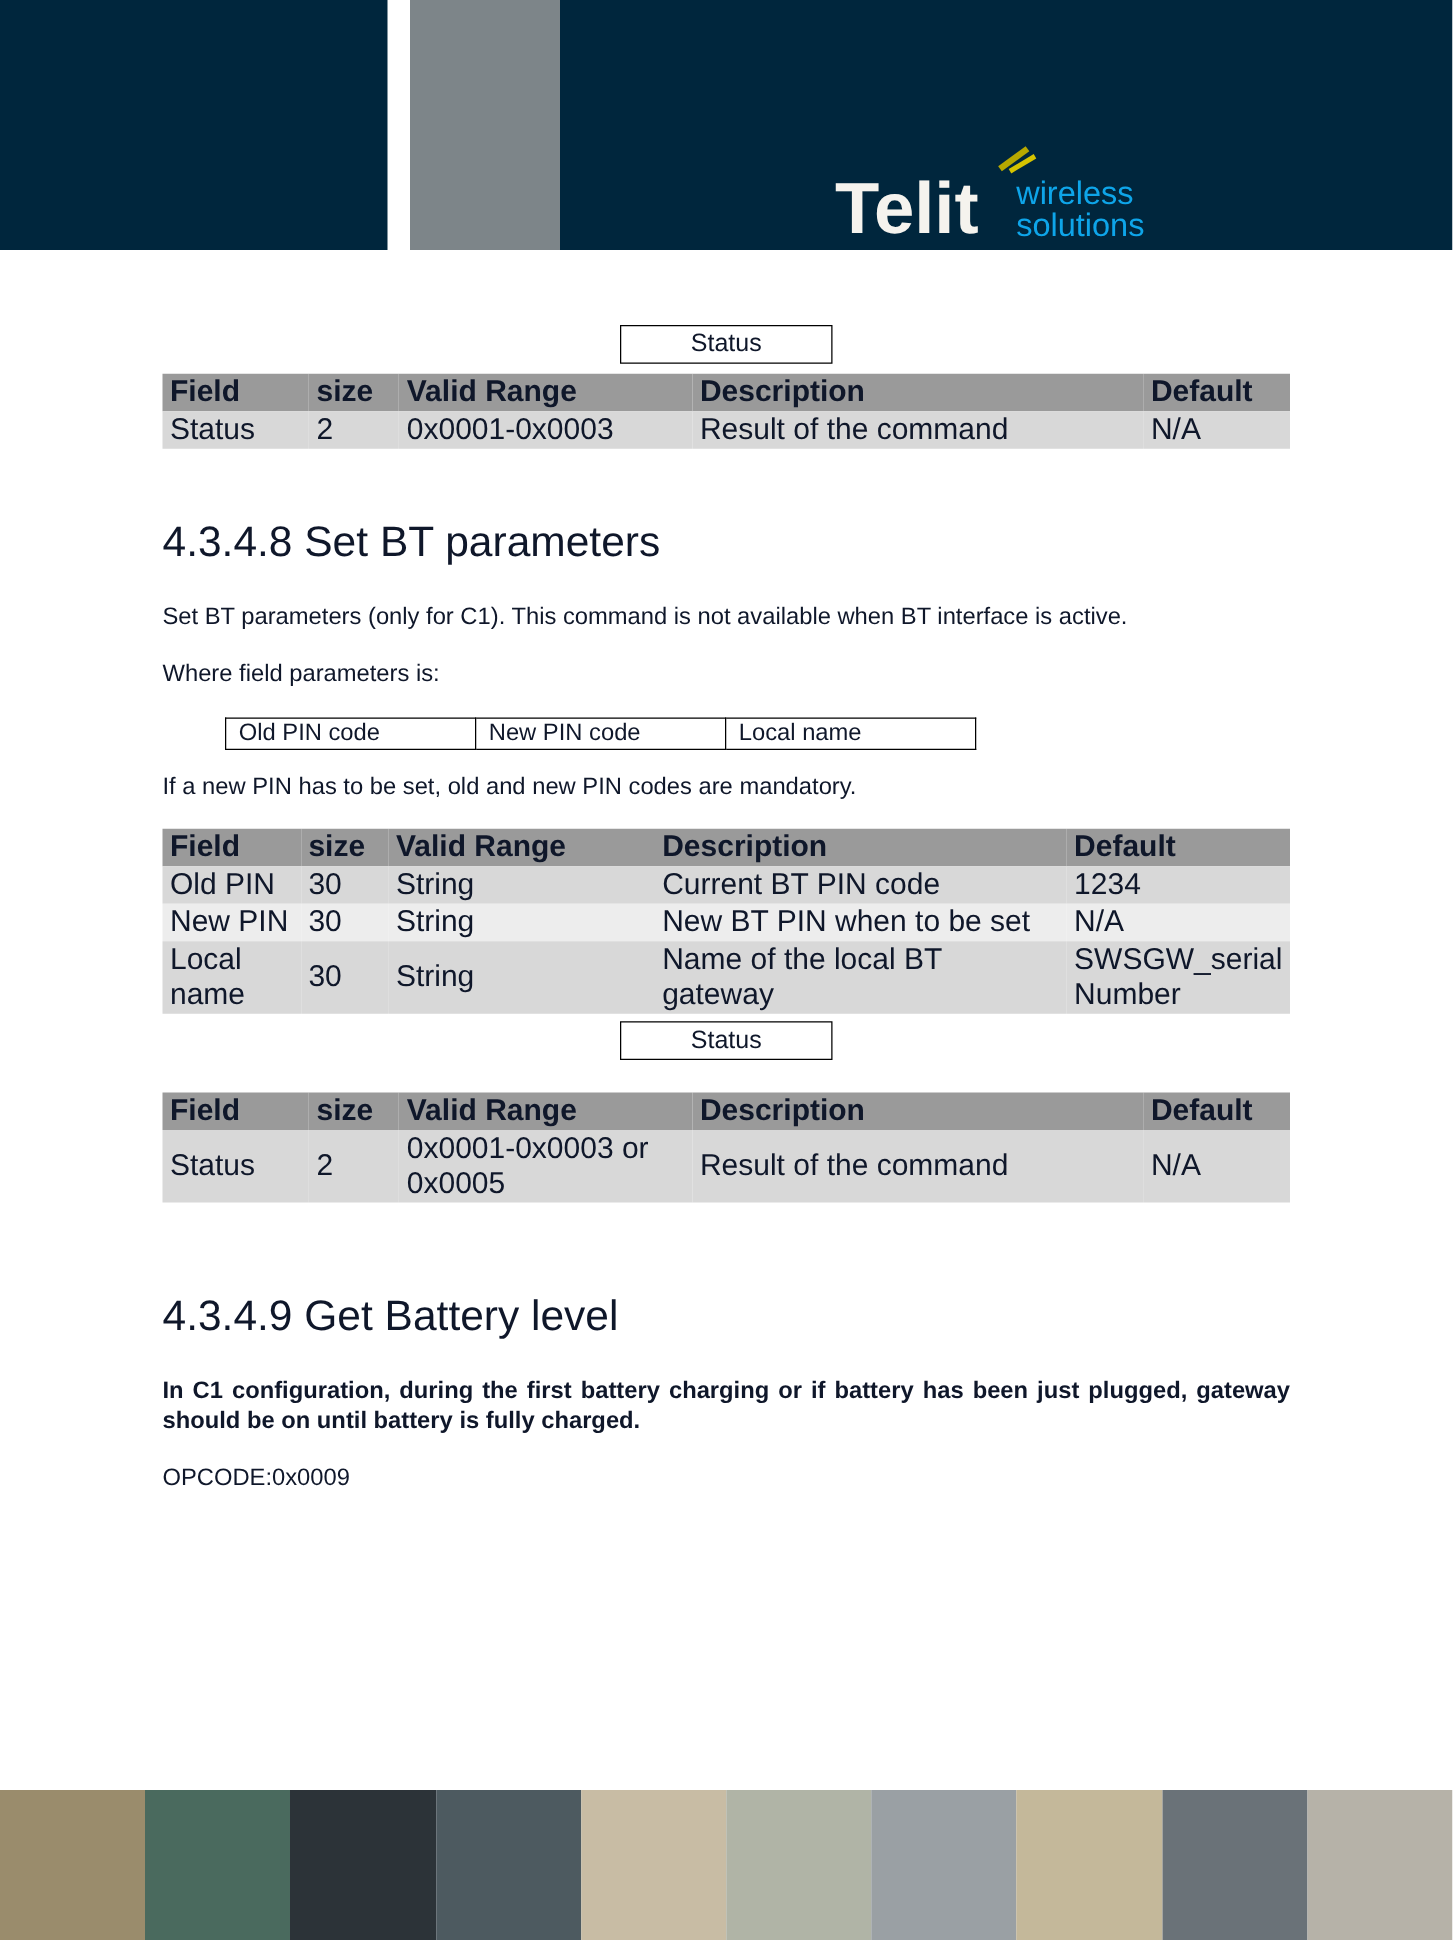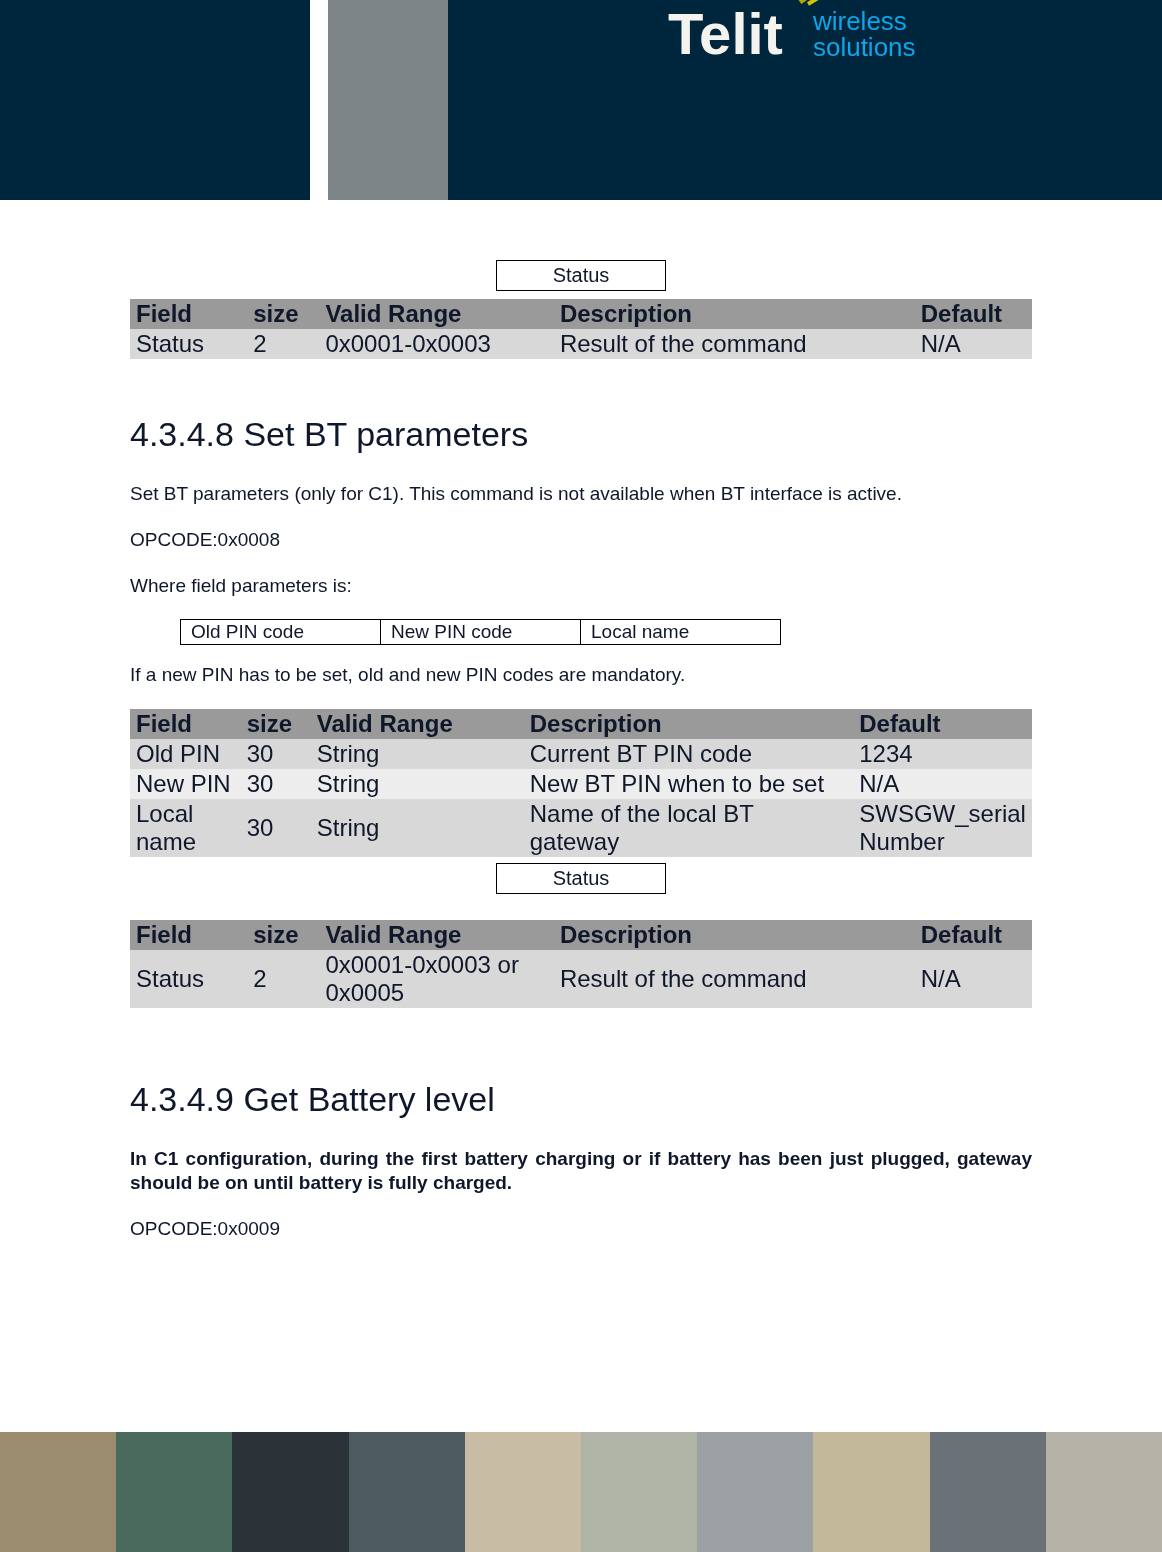--- a/index.html
+++ b/index.html
@@ -28,21 +28,21 @@
     background: #7d8589;
     flex: 0 0 120px;
     height: 200px;
   }
   .hb-right {
     background: #00263d;
     flex: 1;
     height: 200px;
     position: relative;
     display: flex;
-    align-items: flex-start;
+    align-items: flex-end;
     justify-content: flex-start;
     padding-left: 220px;
   }
   .logo-wrap {
     display: flex;
     align-items: center;
     gap: 30px;
   }
   .logo-telit {
     font-size: 58px;
@@ -175,21 +175,20 @@
       <td>0x0001-0x0003</td>
       <td>Result of the command</td>
       <td>N/A</td>
     </tr>
   </tbody>
     </table>
 
   <h2 class="sect">4.3.4.8 Set BT parameters</h2>
 
   <p class="para">Set BT parameters (only for C1). This command is not available when BT interface is active.</p>
-  <p class="para">OPCODE:0x0008</p>
   <p class="para">Where field parameters is:</p>
 
   <table class="boxrow">
     <tbody>
         <tr>
       <td>Old PIN code</td>
       <td>New PIN code</td>
       <td>Local name</td>
     </tr>
   </tbody>

